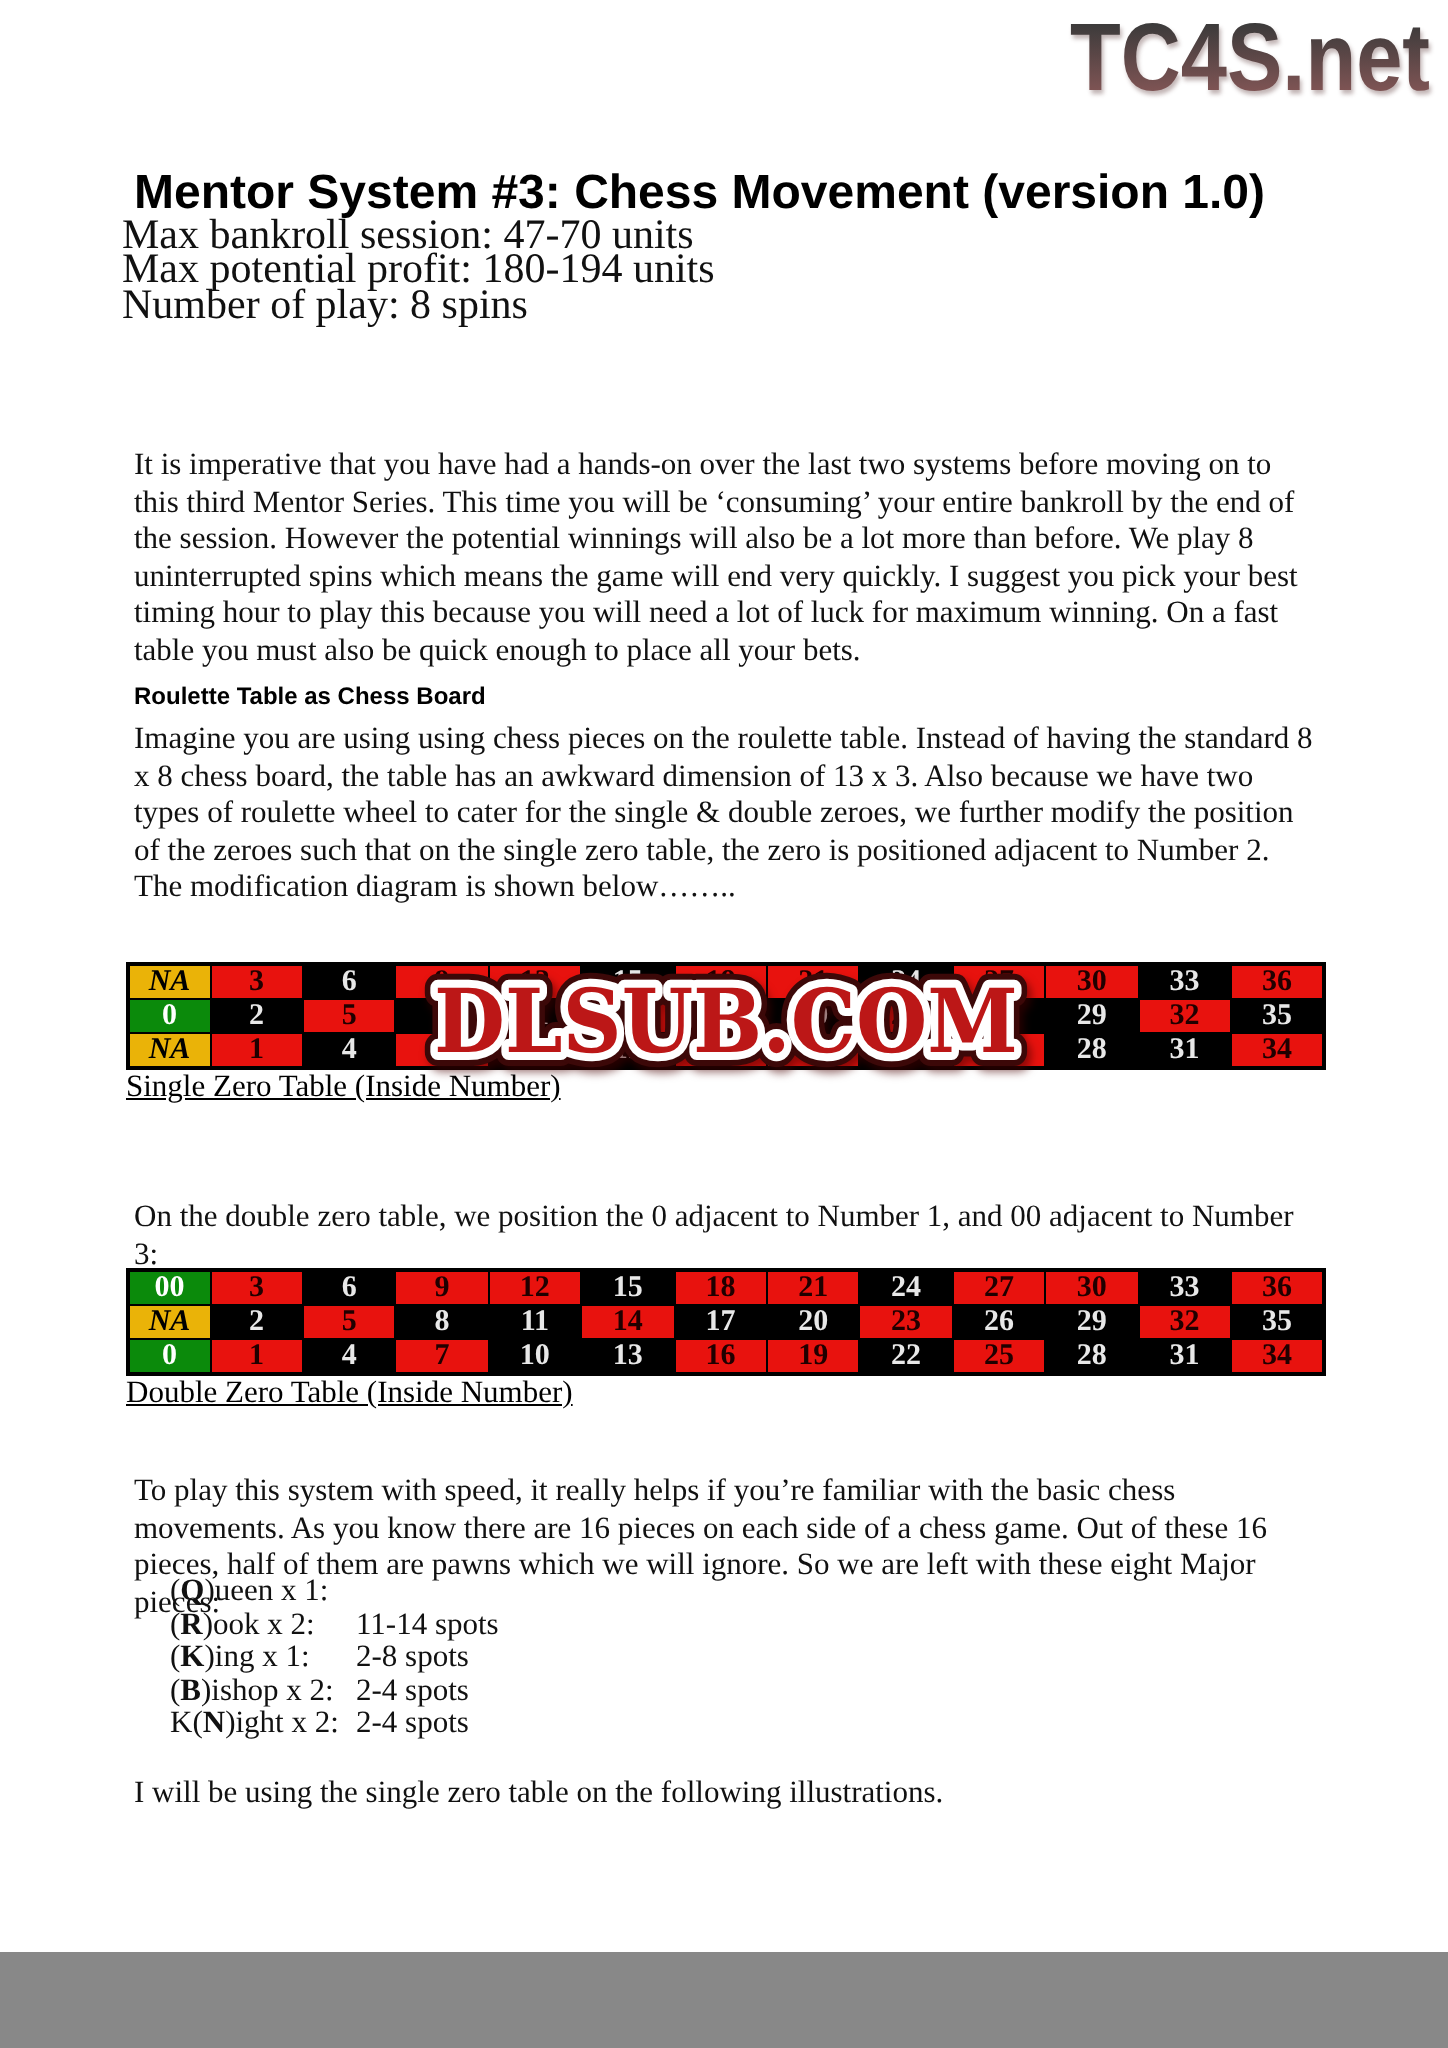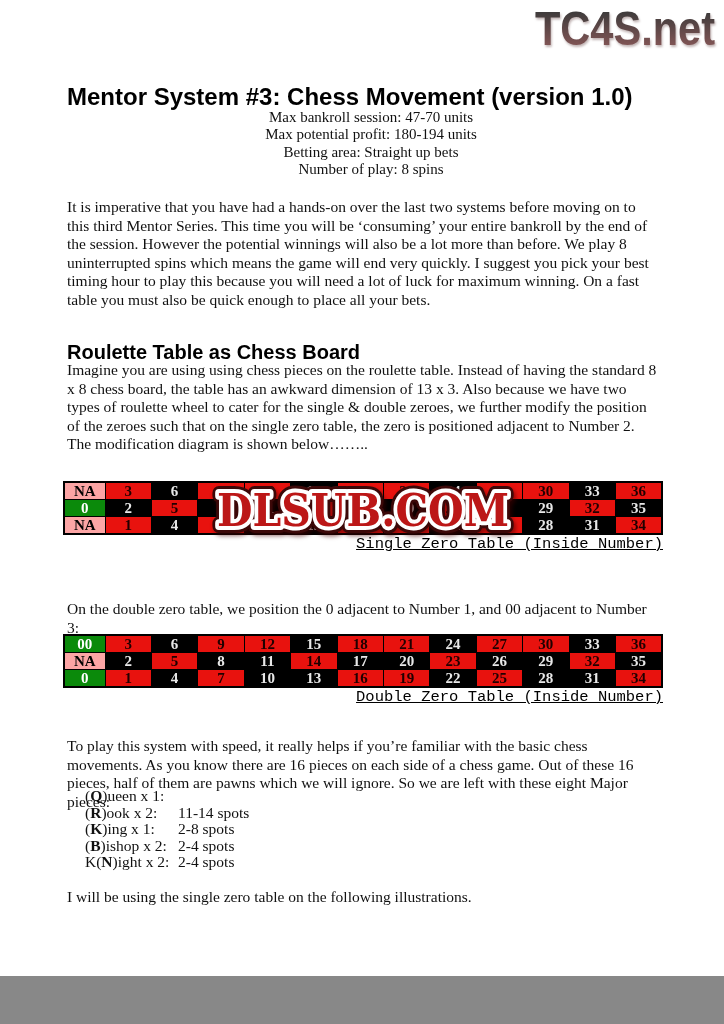--- a/index.html
+++ b/index.html
@@ -14,25 +14,25 @@
   #header-logo{position:absolute;top:2px;right:4px;filter:drop-shadow(1px 2px 1px rgba(120,90,90,.45));}
   #footer-logo{position:absolute;top:978px;right:8px;filter:drop-shadow(0 0 3px rgba(175,175,175,.95));}
 
   
   .doc-title{
     left:67px;top:83px;width:600px;
     font-family:"Liberation Sans", sans-serif;font-weight:bold;font-size:24px;color:#000;
   }
   .section-heading{
     left:67px;top:341px;width:600px;
-    font-family:"Liberation Sans", sans-serif;font-weight:bold;font-size:20px;color:#000;
-  }
-  .info-lines{left:71px;top:109px;width:600px;font-size:15px;line-height:17.3px;text-align:center;}
+    font-family:"Liberation Sans", sans-serif;font-weight:bold;font-size:12px;color:#000;
+  }
+  .info-lines{left:61px;top:109px;width:600px;font-size:21px;line-height:17.3px;}
   .para{left:67px;width:594px;font-size:15.5px;line-height:18.6px;text-align:left;}
-  #para1{top:198px;}
+  #para1{top:224px;}
   #para2{top:361px;}
   #between-text{top:584px;margin-top:16px;}
   #para3{top:737px;}
   #closing-text{top:888px;}
 
   
   .rtable-wrap{left:63px;width:600px;}
   #table1-wrap{top:481px;}
   #table2-wrap{top:634px;}
   table.rtable{
@@ -40,25 +40,25 @@
     border:2px solid #000;
   }
   table.rtable td{
     border:1px solid #000;height:16px;padding:0;text-align:center;
     font-family:"Liberation Serif", serif;font-weight:bold;font-size:15px;line-height:16px;
     overflow:hidden;
   }
   td.red{background:var(--cell-red);color:var(--red-cell-text);}
   td.black{background:var(--cell-black);color:var(--black-cell-text);}
   td.green{background:var(--cell-green);color:var(--green-cell-text);}
-  td.na{background:#fca5a5;color:#000;font-weight:normal;font-size:15px;}
+  td.na{background:#eab308;color:#000;font-style:italic;font-weight:normal;font-size:15px;}
 
   .tbl-caption{
-    width:600px;text-align:right;font-size:15.5px;color:#000;
-    text-decoration:underline;left:63px;font-family:Liberation Mono, monospace;
+    width:600px;text-align:left;font-size:15.5px;color:#000;
+    text-decoration:underline;left:63px;
   }
   #caption1{top:535px;}
   #caption2{top:688px;}
 
   
   #watermark{position:absolute;left:148px;top:4px;filter:drop-shadow(2px 3px 2px rgba(70,0,0,.55));}
 
   
   .pieces{left:85px;top:788px;width:400px;font-size:15.5px;line-height:16.6px;}
   .piece-row{display:grid;grid-template-columns:93px auto;}
@@ -76,21 +76,20 @@
         <stop offset="0.95" stop-color="#8e5a5a"></stop>
       </linearGradient>
     </defs>
     <text x="190" y="43" text-anchor="end" font-family="Liberation Sans, sans-serif" font-weight="bold" font-size="48" textLength="180" lengthAdjust="spacingAndGlyphs" fill="url(#hdrgrad)">TC4S.net</text>
   </svg>
 
   <div class="abs doc-title">Mentor System #3: Chess Movement (version 1.0)</div>
   <div class="abs info-lines">
     <div>Max bankroll session: 47-70 units</div>
     <div>Max potential profit: 180-194 units</div>
-    <div>Betting area: Straight up bets</div>
     <div>Number of play: 8 spins</div>
   </div>
 
   <div id="para1" class="abs para">It is imperative that you have had a hands-on over the last two systems before moving on to this third Mentor Series. This time you will be ‘consuming’ your entire bankroll by the end of the session. However the potential winnings will also be a lot more than before. We play 8 uninterrupted spins which means the game will end very quickly. I suggest you pick your best timing hour to play this because you will need a lot of luck for maximum winning. On a fast table you must also be quick enough to place all your bets.</div>
 
   <div class="abs section-heading">Roulette Table as Chess Board</div>
 
   <div id="para2" class="abs para">Imagine you are using using chess pieces on the roulette table. Instead of having the standard 8 x 8 chess board, the table has an awkward dimension of 13 x 3. Also because we have two types of roulette wheel to cater for the single &amp; double zeroes, we further modify the position of the zeroes such that on the single zero table, the zero is positioned adjacent to Number 2. The modification diagram is shown below……..</div>
 
   <div id="table1-wrap" class="abs rtable-wrap">

